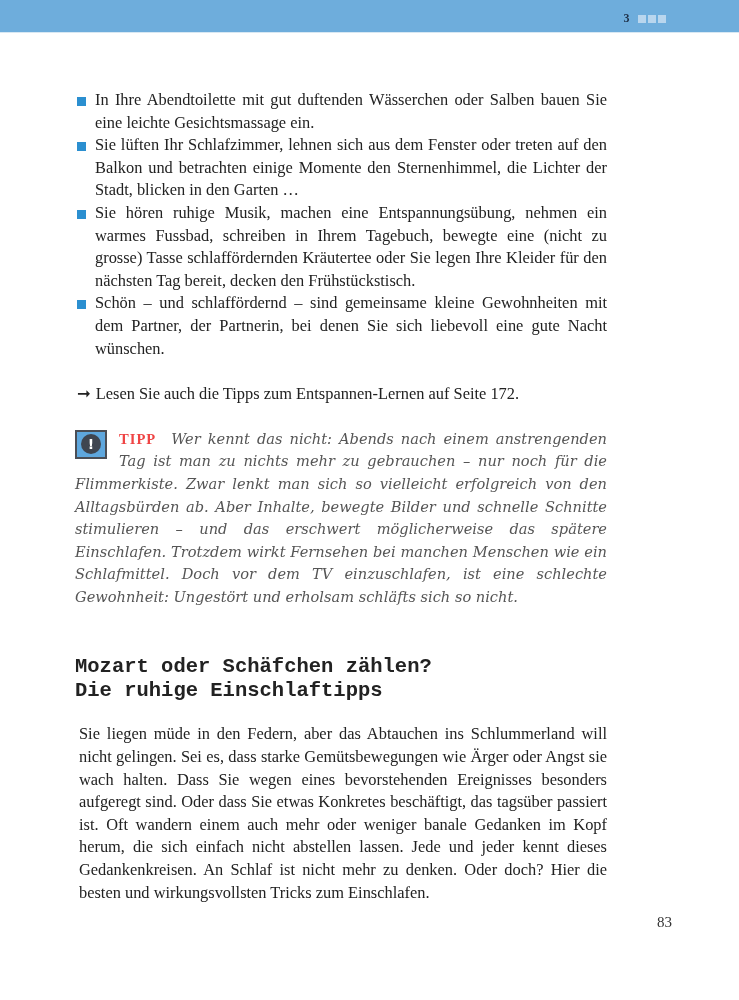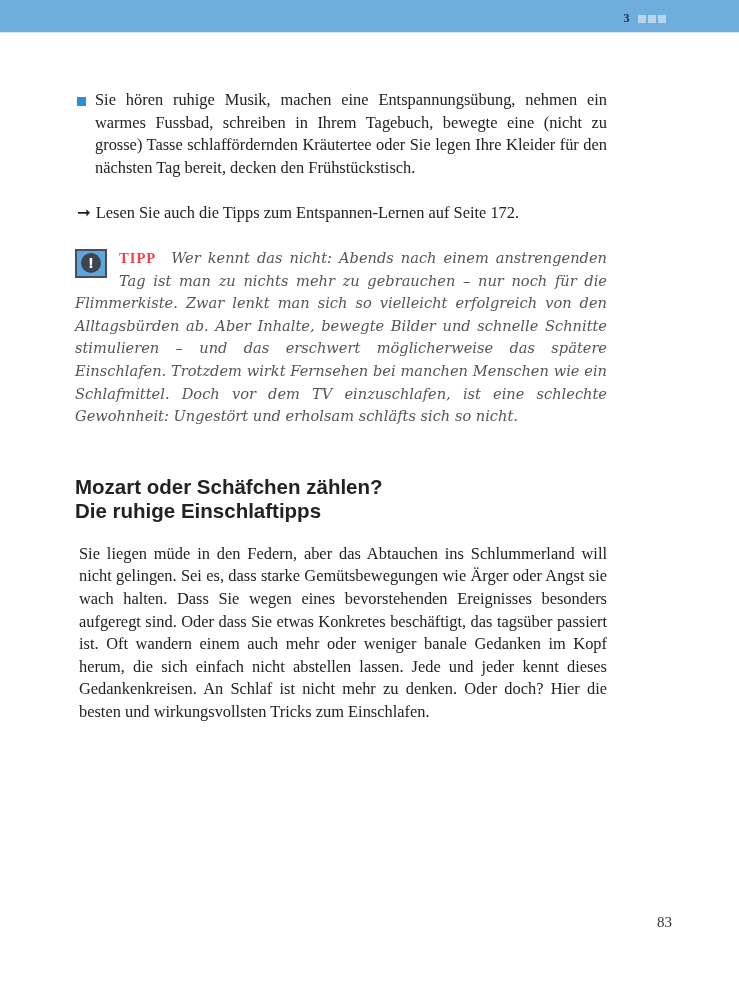--- a/index.html
+++ b/index.html
@@ -35,21 +35,21 @@
     margin:2px 12px 0 0; display:flex; align-items:center; justify-content:center; box-sizing:border-box;
   }
   .tip .tip-icon .circle {
     width:20px; height:20px; border-radius:50%; background:#3f4550; color:#fff;
     font-family:"DejaVu Sans", sans-serif; font-style:normal; font-weight:bold; font-size:14px;
     display:flex; align-items:center; justify-content:center; line-height:1;
   }
   .tip .tip-label { font-family:"Liberation Serif", serif; font-style:normal; font-weight:bold; color:#ef4444; letter-spacing:1px; margin-right:15px; }
 
   h2.section-title {
-    margin:47px 0 0 0; font-family:Liberation Sans, sans-serif; font-weight:bold; font-size:20.5px; line-height:24px; color:#222;
+    margin:47px 0 0 0; font-family:Liberation Mono, monospace; font-weight:bold; font-size:20.5px; line-height:24px; color:#222;
   }
   p.body-text { margin:20px 0 0 4px; text-align:justify; }
 
   .page-number { position:absolute; right:67px; top:914px; font-family:"Liberation Serif", serif; font-size:15px; color:#333; }
 </style>
 </head>
 <body>
 
 <div class="header-bar">
   <div class="running-head">
@@ -59,21 +59,33 @@
       <span class="sq"></span>
       <span class="sq"></span>
     </span>
   </div>
 </div>
 
 <div class="content">
   <ul class="bullets">
     <li>
       <span class="bullet"></span>
+      <span>In Ihre Abendtoilette mit gut duftenden Wässerchen oder Salben bauen Sie eine leichte Gesichtsmassage ein.</span>
+    </li>
+    <li>
+      <span class="bullet"></span>
+      <span>Sie lüften Ihr Schlafzimmer, lehnen sich aus dem Fenster oder treten auf den Balkon und betrachten einige Momente den Sternenhimmel, die Lichter der Stadt, blicken in den Garten …</span>
+    </li>
+    <li>
+      <span class="bullet"></span>
       <span>Sie hören ruhige Musik, machen eine Entspannungsübung, nehmen ein warmes Fussbad, schreiben in Ihrem Tagebuch, bewegte eine (nicht zu grosse) Tasse schlaffördernden Kräutertee oder Sie legen Ihre Kleider für den nächsten Tag bereit, decken den Frühstückstisch.</span>
+    </li>
+    <li>
+      <span class="bullet"></span>
+      <span>Schön – und schlaffördernd – sind gemeinsame kleine Gewohnheiten mit dem Partner, der Partnerin, bei denen Sie sich liebevoll eine gute Nacht wünschen.</span>
     </li>
   </ul>
 
   <div class="see-also">
     <span class="arrow">➞</span><span>Lesen Sie auch die Tipps zum Entspannen-Lernen auf Seite 172.</span>
   </div>
 
   <div class="tip">
     <div class="tip-icon">
       <div class="circle">!</div>

